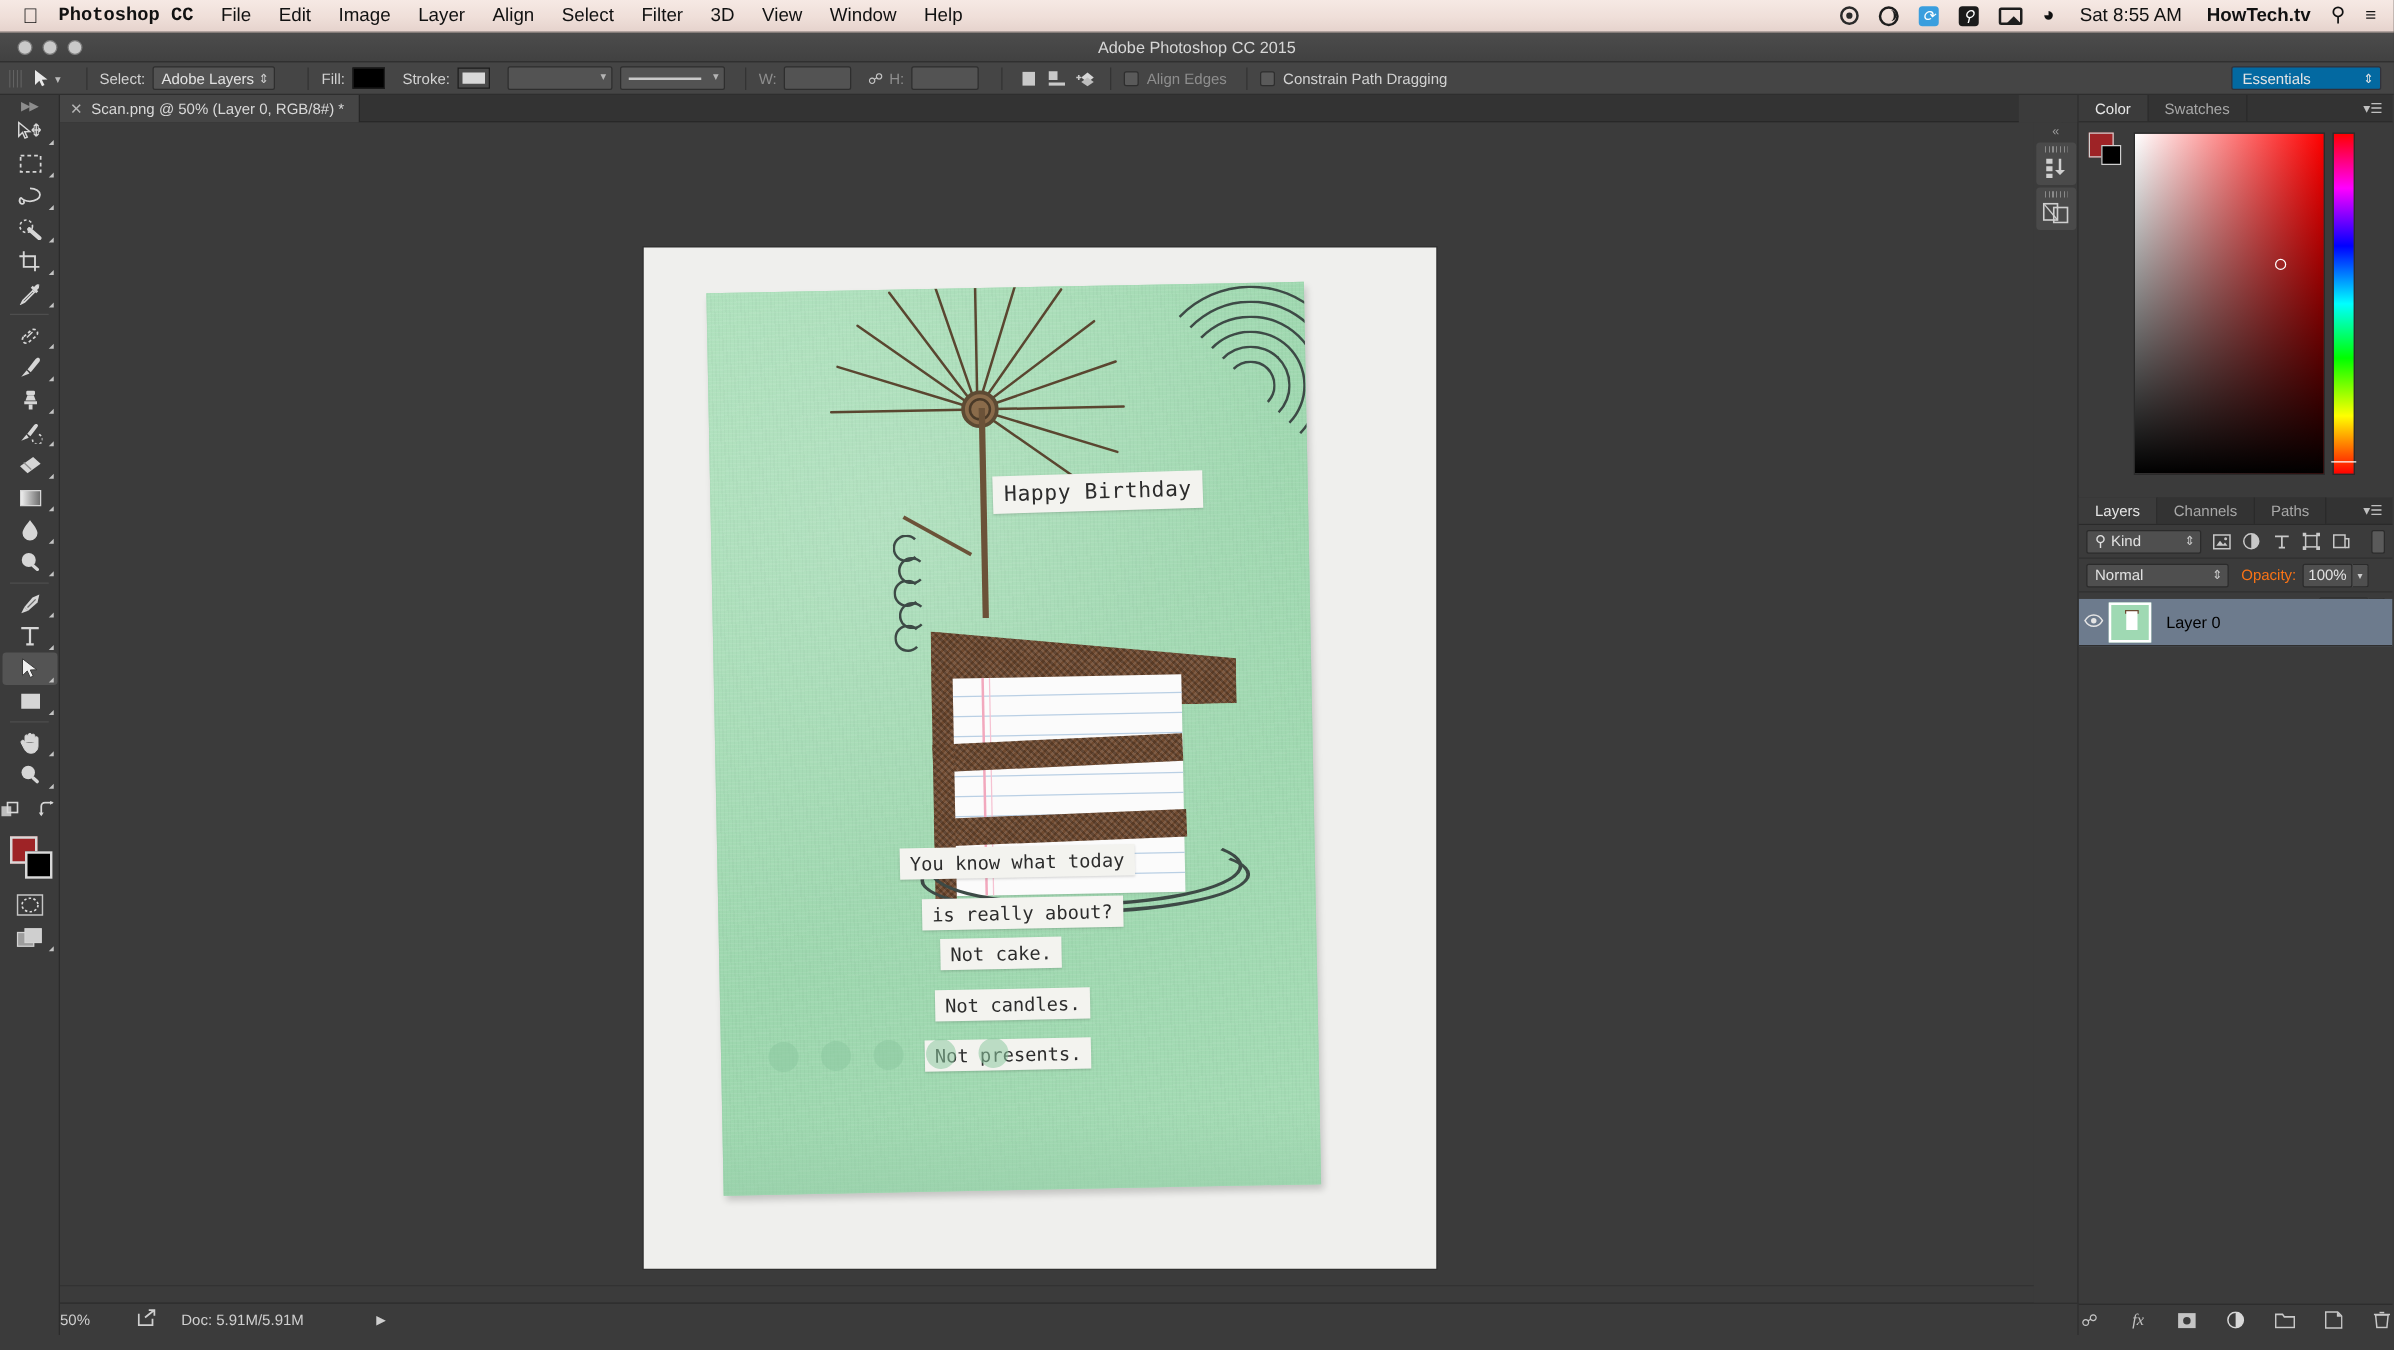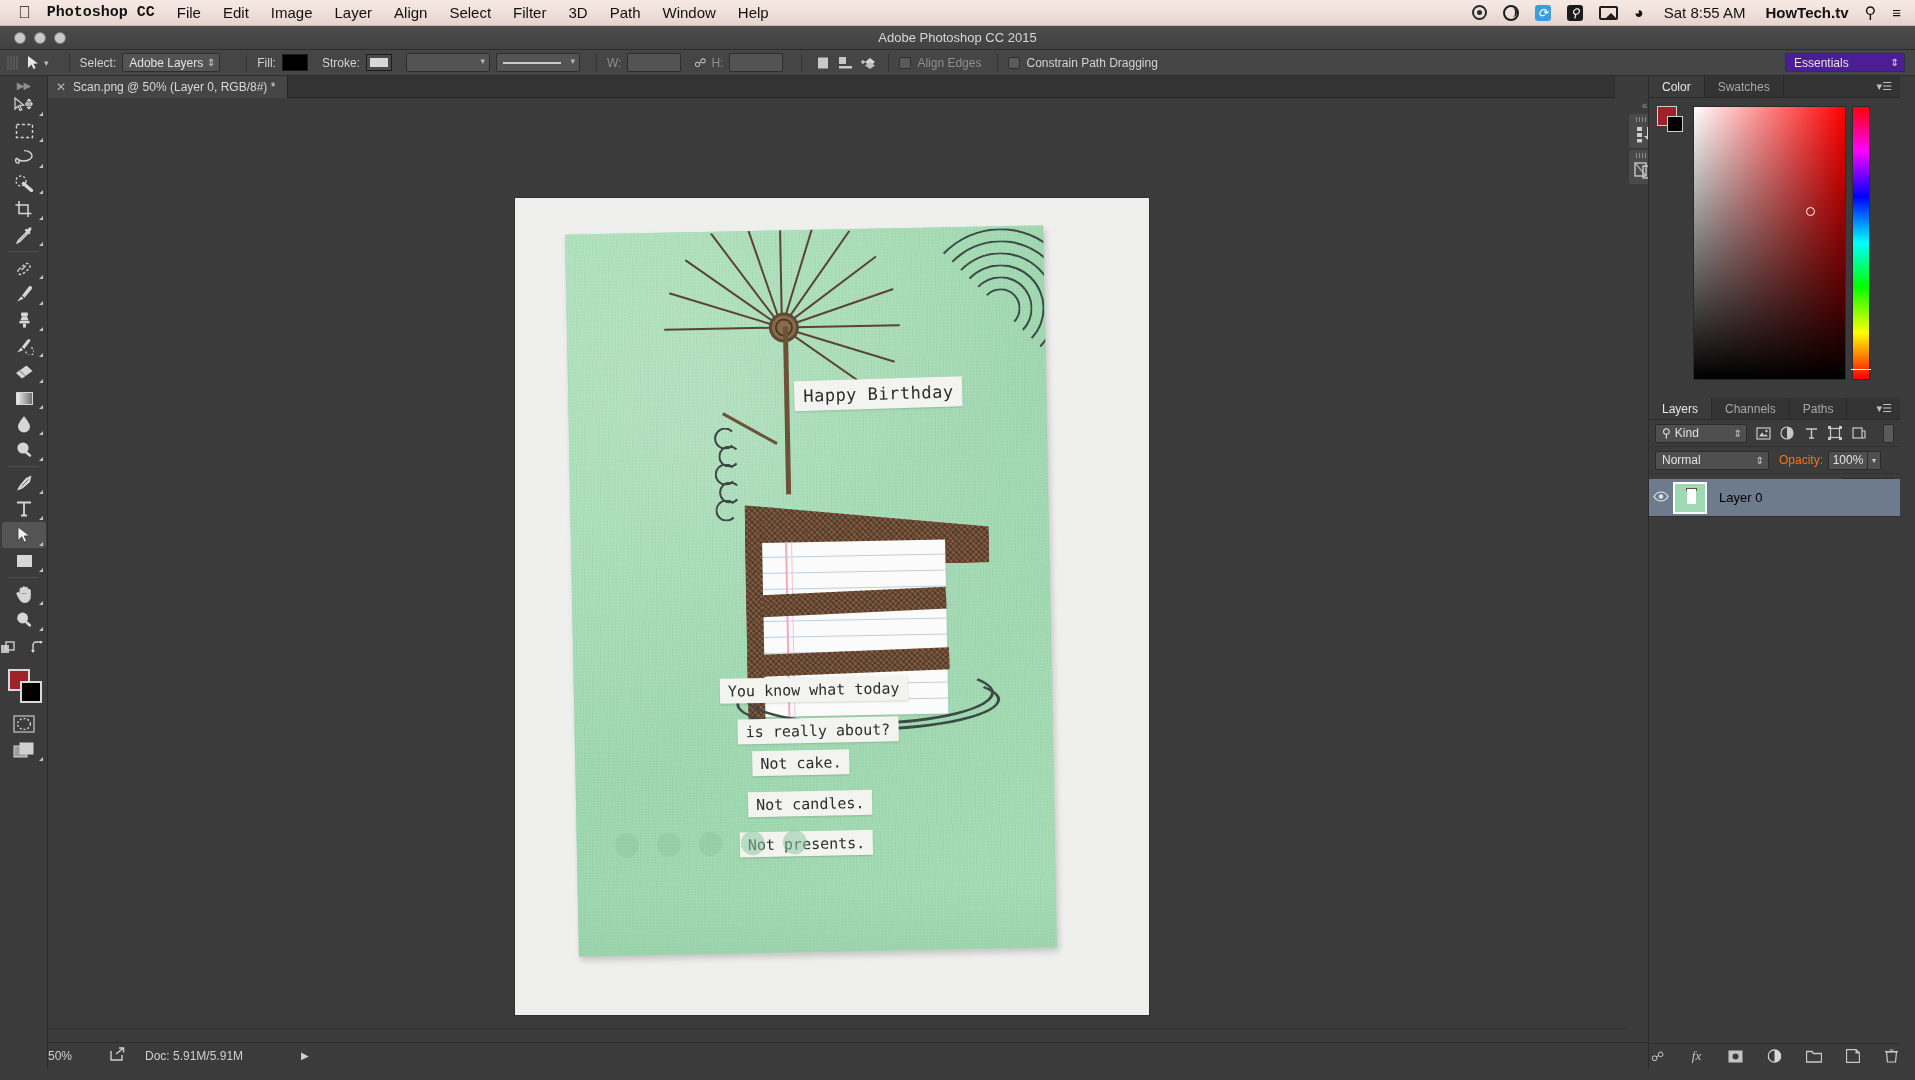--- a/index.html
+++ b/index.html
@@ -110,21 +110,21 @@
   .obfield { height: 19px; width: 54px; background: #535353; border: 1px solid #2e2e2e;
     border-radius: 2px; margin-right: 8px; }
   .obsep { width: 1px; height: 18px; background: #333; margin: 0 10px; }
   .obglyph { width: 22px; height: 20px; display:flex; align-items:center; justify-content:center;
     color:#c6c6c6; }
   .obcheck { width: 12px; height: 12px; background: #5a5a5a; border: 1px solid #2e2e2e;
     border-radius: 2px; margin-right: 6px; }
   .obdim { color: #8e8e8e; }
   #optbar .essentials {
     margin-left: auto; margin-right: 10px;
-    height: 19px; min-width: 120px; background: #4c1d95; border: 1px solid #31313a;
+    height: 19px; min-width: 120px; background: #0369a1; border: 1px solid #31313a;
     border-radius: 2px; color: #e4e4e4; font-size: 12px;
     display: flex; align-items: center; padding: 0 18px 0 8px; position: relative;
   }
   #optbar .essentials:after { content:"⇕"; position:absolute; right: 5px; font-size: 10px; }
 
   
   #tabbar {
     position: absolute; top: 50px; left: 48px; width: 1567px; height: 22px;
     background: #333; border-bottom: 1px solid #262626;
   }
@@ -186,21 +186,21 @@
   }
   #minidock .mdtop { height: 14px; display:flex; align-items:center; justify-content:center;
     color:#9a9a9a; font-size:10px; }
   #minidock .mdbtn { width: 32px; height: 34px; margin: 2px; background: #4a4a4a;
     border-radius: 3px; display:flex; align-items:center; justify-content:center;
     position: relative; padding-top: 6px; }
   #minidock .mdbtn .hb { position:absolute; top: 3px; left: 7px; right: 7px; height: 5px;
     background-image: repeating-linear-gradient(to right,#8a8a8a 0 1px,transparent 1px 3px); }
 
   #rightdock {
-    position: absolute; top: 50px; right: 15px; width: 252px; bottom: 0;
+    position: absolute; top: 50px; right: 1px; width: 252px; bottom: 0;
     background: #3b3b3b; border-left: 1px solid #2b2b2b;
   }
 
   .panel { background: #3b3b3b; }
   .paneltabs {
     height: 22px; background: #333; display: flex; align-items: stretch;
     border-bottom: 1px solid #2a2a2a; position: relative;
   }
   .paneltabs .ptab {
     padding: 0 13px; display:flex; align-items:center; font-size: 12px; color: #a8a8a8;
@@ -373,21 +373,21 @@
   <span class="apple"></span>
   <span class="appname">Photoshop CC</span>
   <span class="mi">File</span>
   <span class="mi">Edit</span>
   <span class="mi">Image</span>
   <span class="mi">Layer</span>
   <span class="mi">Align</span>
   <span class="mi">Select</span>
   <span class="mi">Filter</span>
   <span class="mi">3D</span>
-  <span class="mi">Path</span>
+  <span class="mi">View</span>
   <span class="mi">Window</span>
   <span class="mi">Help</span>
   <div class="right">
     <span class="sysicon">
         <i class="ic-rec"></i>
       </span>
     <span class="sysicon">
         <i class="ic-cc"></i>
       </span>
     <span class="sysicon">

